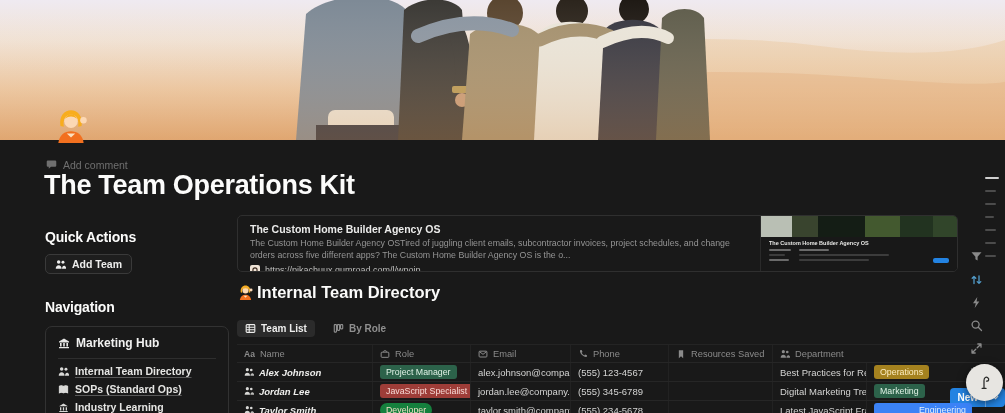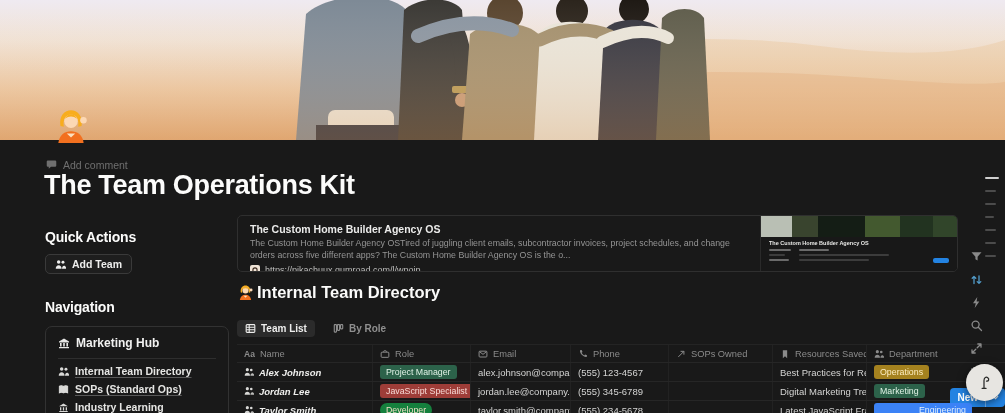--- a/index.html
+++ b/index.html
@@ -328,26 +328,20 @@
             </svg>
           <span>Email</span>
         </div>
         <div class="hcell">
           <svg class="f" viewBox="0 0 12 12">
               <path d="M2.4 1.6l2-.4 1 2.3-1.1 1a6.8 6.8 0 0 0 3.2 3.2l1-1.1 2.3 1-.4 2c-3.8.6-8.6-4.2-8-8z"></path>
             </svg>
           <span>Phone</span>
         </div>
         <div class="hcell">
-          <svg viewBox="0 0 12 12">
-              <path d="M2.8 9.5 9.5 2.8M5.5 2.8h4v4"></path>
-            </svg>
-          <span>SOPs Owned</span>
-        </div>
-        <div class="hcell">
           <svg class="f" viewBox="0 0 12 12">
               <path d="M3.4 1.4h5.2V11L6 8.8 3.4 11z"></path>
             </svg>
           <span>Resources Saved</span>
         </div>
         <div class="hcell">
           <svg class="f" viewBox="0 0 12 12">
               <circle cx="4" cy="3.2" r="1.9"></circle>
               <path d="M.8 10.6c0-2.4 1.4-3.8 3.2-3.8s3.2 1.4 3.2 3.8z"></path>
               <circle cx="8.7" cy="3.6" r="1.6"></circle>

